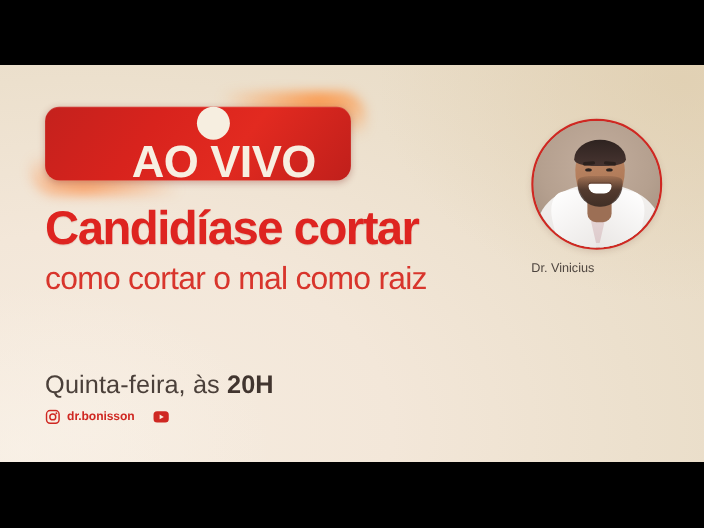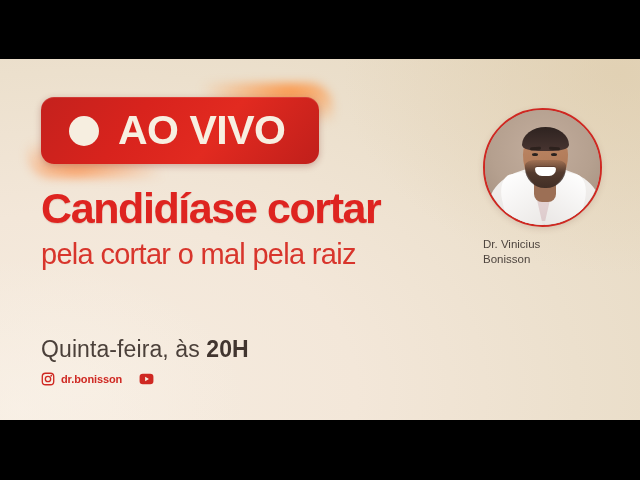--- a/index.html
+++ b/index.html
@@ -60,20 +60,21 @@
     filter:blur(5px);
     pointer-events:none;
   }
   .badge {
     position:absolute; inset:0;
     border-radius:13px;
     background:linear-gradient(128deg,#c4211d 0%,#d8231d 34%,#e22a20 62%,#c01f1b 100%);
     box-shadow:0 2px 7px rgba(120,22,16,.30), inset 0 1px 0 rgba(255,255,255,.12);
     display:flex; align-items:center;
     padding-left:28px;
+    flex-direction:column;
   }
   .badge-dot {
     width:30px; height:30px; border-radius:50%;
     background:#f6eee0;
     flex:0 0 auto;
   }
   .badge-text {
     margin-left:19px;
     color:#f7efe1;
     font-size:41px;
@@ -211,21 +212,21 @@
     <div class="badge-wrap">
       <div class="badge-glow"></div>
       <div class="badge">
         <span class="badge-dot"></span>
         <span class="badge-text">AO VIVO</span>
       </div>
     </div>
 
     <div class="headline">
       <div class="h-line">Candidíase cortar</div>
-      <div class="h-sub">pela cortar o mal pela raiz</div>
+      <div class="h-sub">como cortar o mal como raiz</div>
     </div>
 
     <div class="dateline">
       <span>Quinta-feira, às </span><b>20H</b>
     </div>
 
     <div class="social">
 
       <div class="social-item">
         <svg class="ig-icon" width="14" height="14" viewBox="0 0 24 24">
@@ -258,21 +259,20 @@
         <div class="p-beard"></div>
         <div class="p-brow l"></div>
         <div class="p-brow r"></div>
         <div class="p-eye l"></div>
         <div class="p-eye r"></div>
         <div class="p-smile-sh"></div>
         <div class="p-smile"></div>
       </div>
       <div class="portrait-caption">
         <div>Dr. Vinicius</div>
-        <div>Bonisson</div>
       </div>
     </div>
 
   </div>
 
   <div class="letterbox-bottom"></div>
 
 </div>
 
 </body></html>

